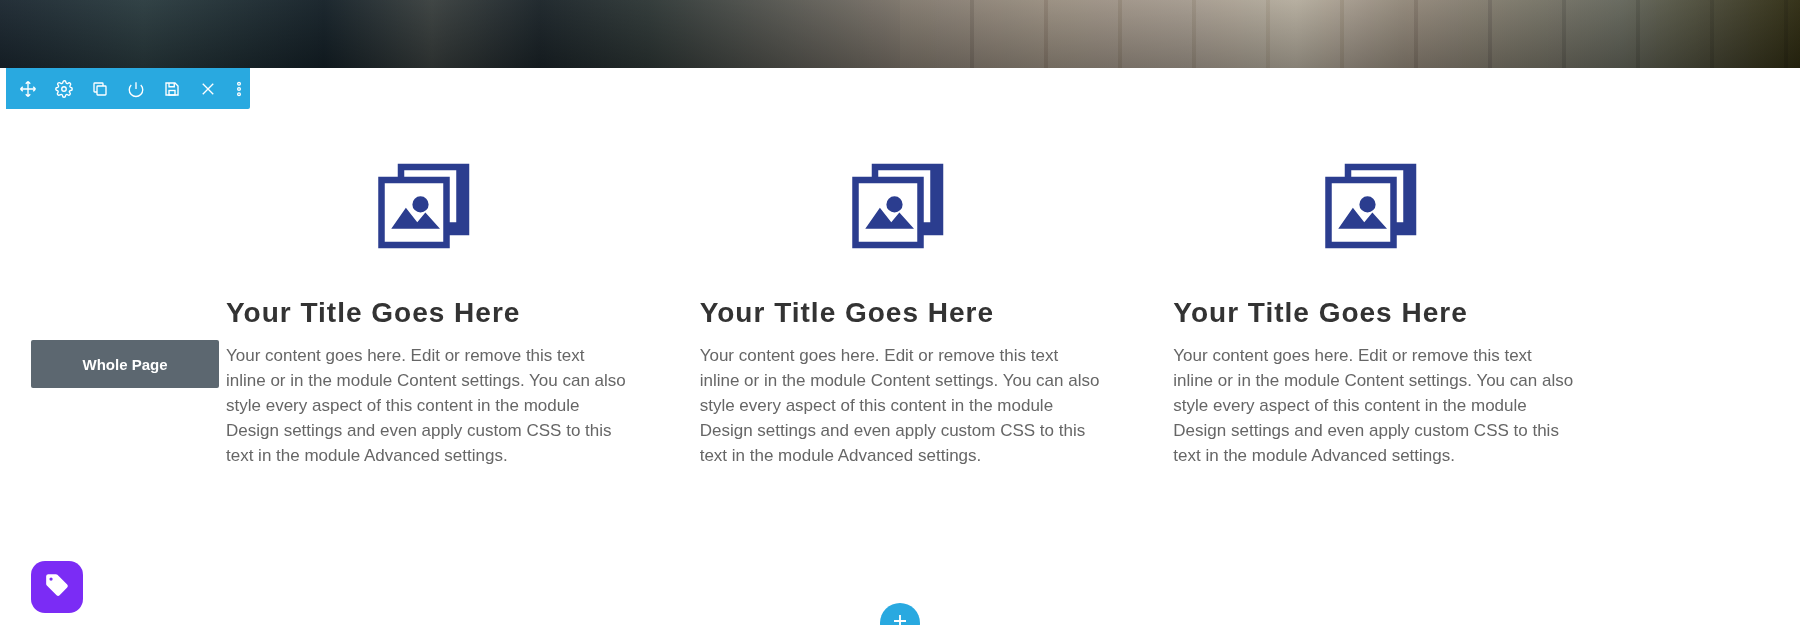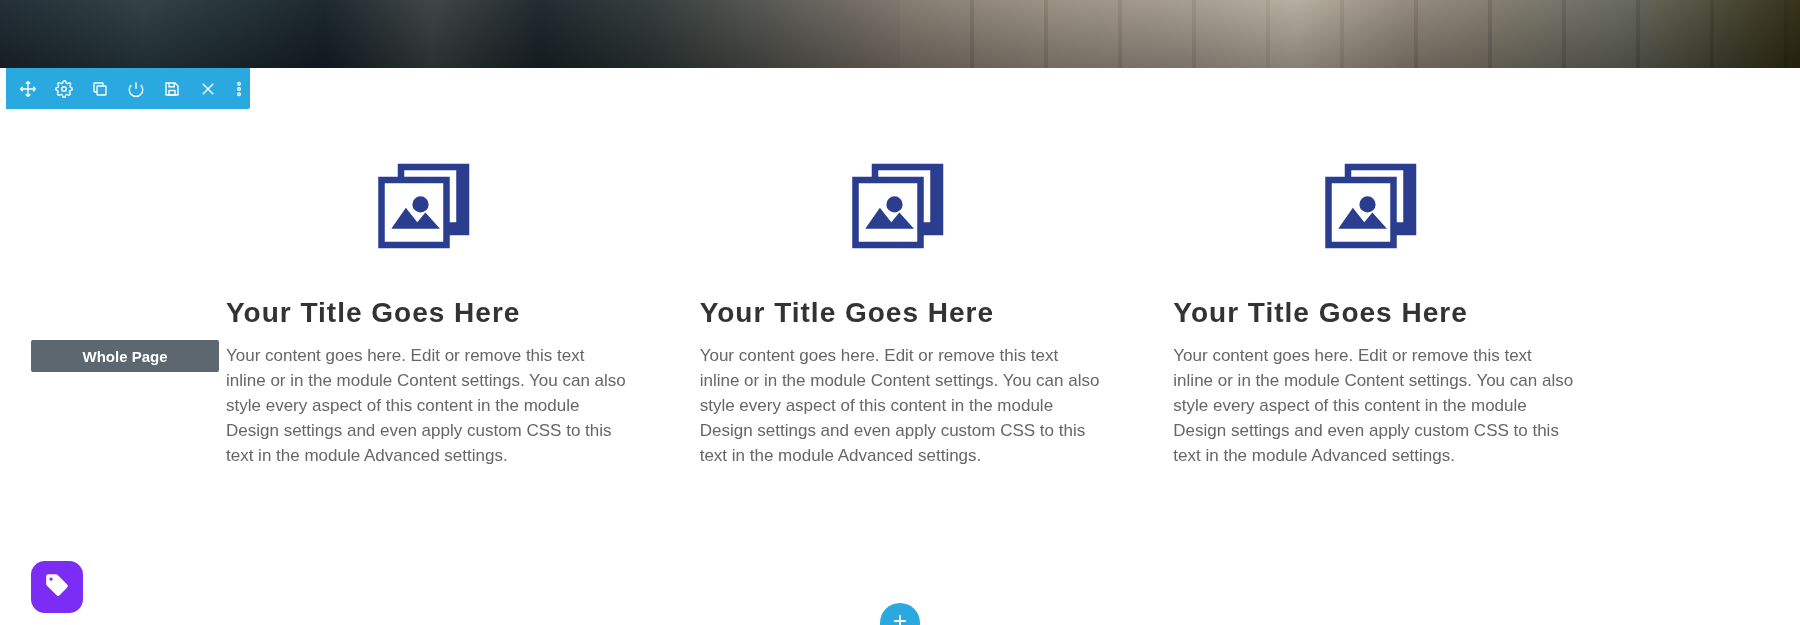--- a/index.html
+++ b/index.html
@@ -105,21 +105,21 @@
   .side-tabs {
     position: absolute;
     left: 31px;
     top: 340px;
     width: 188px;
     display: flex;
     flex-direction: column;
     gap: 10px;
   }
   .side-tabs .side-btn {
-    height: 32px;
+    height: 48px;
     display:flex; align-items:center; justify-content:center;
     color:#fff;
     font-size: 15px;
     font-weight: 600;
     border-radius: 2px;
     cursor: pointer;
     position: relative;
   }
   .side-btn.gray   { background:#5c6770; }
   .side-btn.purple { background:#7b2cf5; }

